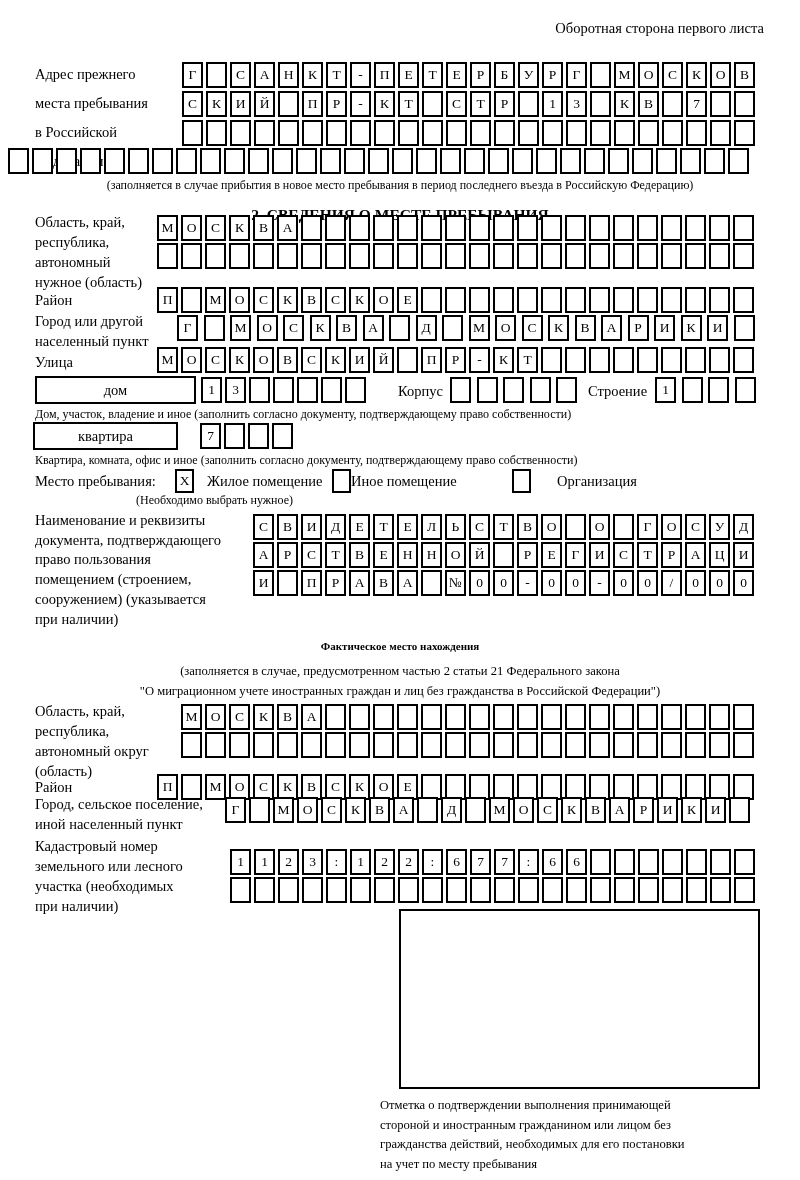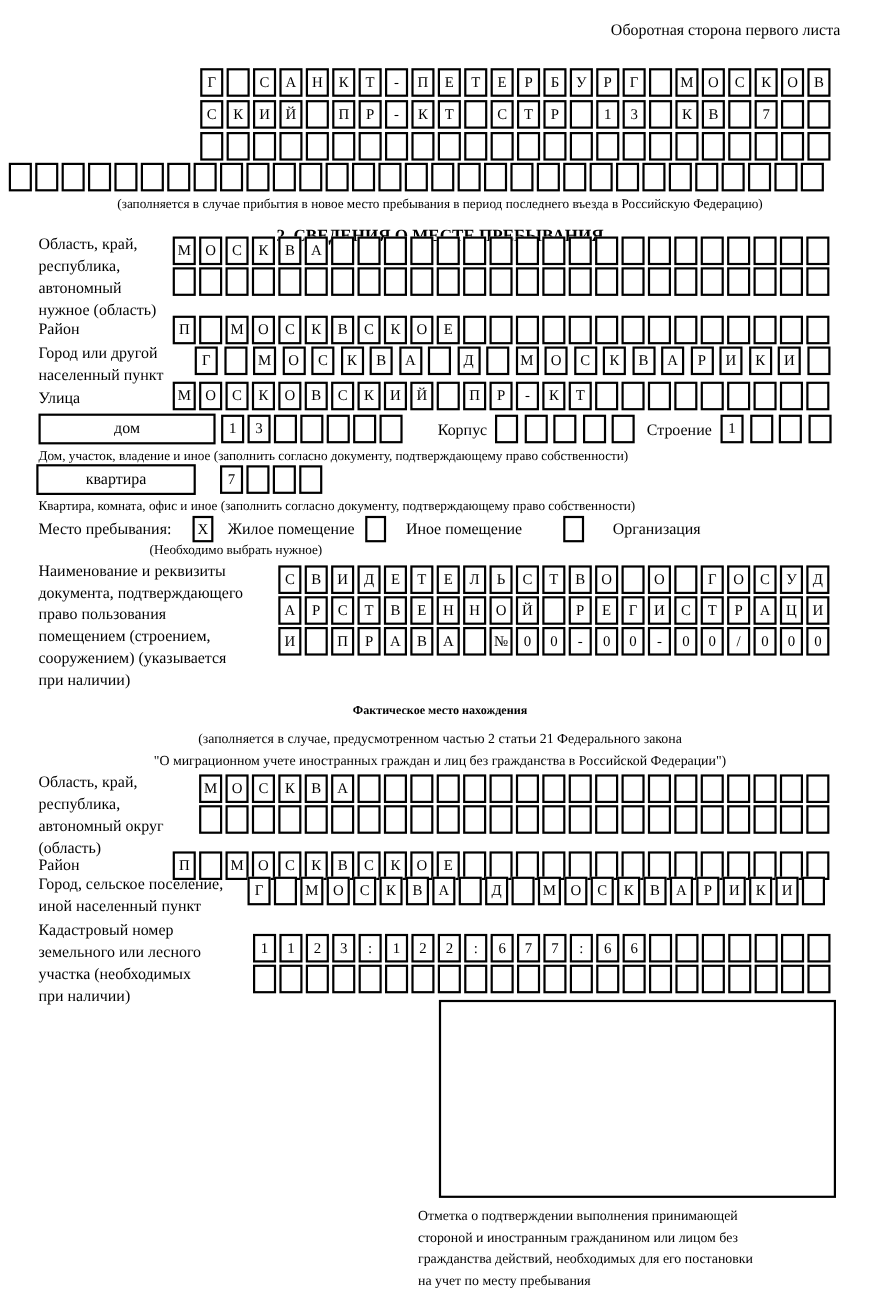--- a/index.html
+++ b/index.html
@@ -28,20 +28,26 @@
   .stampbox{box-sizing:border-box;width:361px;height:180px;border:2px solid #000;background:#fff}
   .capfs{font-size:12.6px}
 </style>
 </head>
 <body>
 
 <div class="page">
 
   <div class="abs lbl" style="top:18px;right:36px">Оборотная сторона первого листа</div>
 
+  <div class="abs lines lh29" style="top:60px;left:35px">
+      <div>Адрес прежнего</div>
+      <div>места пребывания</div>
+      <div>в Российской</div>
+      <div>Федерации</div>
+    </div>
   <div class="abs cells" style="top:62px;left:182px">
       <span class="cell">Г</span>
       <span class="cell"></span>
       <span class="cell">С</span>
       <span class="cell">А</span>
       <span class="cell">Н</span>
       <span class="cell">К</span>
       <span class="cell">Т</span>
       <span class="cell">-</span>
       <span class="cell">П</span>
@@ -334,21 +340,21 @@
     </div>
   <div class="abs cap" style="top:452px;left:35px">Квартира, комната, офис и иное (заполнить согласно документу, подтверждающему право собственности)</div>
 
   <div class="abs lbl" style="top:471px;left:35px">Место пребывания:</div>
   <div class="abs hrow" style="top:469px;left:175px">
     <span class="checkbox">X</span>
     <span class="lbl" style="margin-left:13px">Жилое помещение</span>
   </div>
   <div class="abs hrow" style="top:469px;left:332px">
     <span class="checkbox"></span>
-    <span class="lbl" style="margin-left:18px">Иное помещение</span>
+    <span class="lbl" style="">Иное помещение</span>
   </div>
   <div class="abs hrow" style="top:469px;left:512px">
     <span class="checkbox"></span>
     <span class="lbl" style="margin-left:26px">Организация</span>
   </div>
   <div class="abs cap" style="top:492px;left:136px;width:400px;">(Необходимо выбрать нужное)</div>
 
   <div class="abs lines lh197" style="top:511px;left:35px">
       <div>Наименование и реквизиты</div>
       <div>документа, подтверждающего</div>

